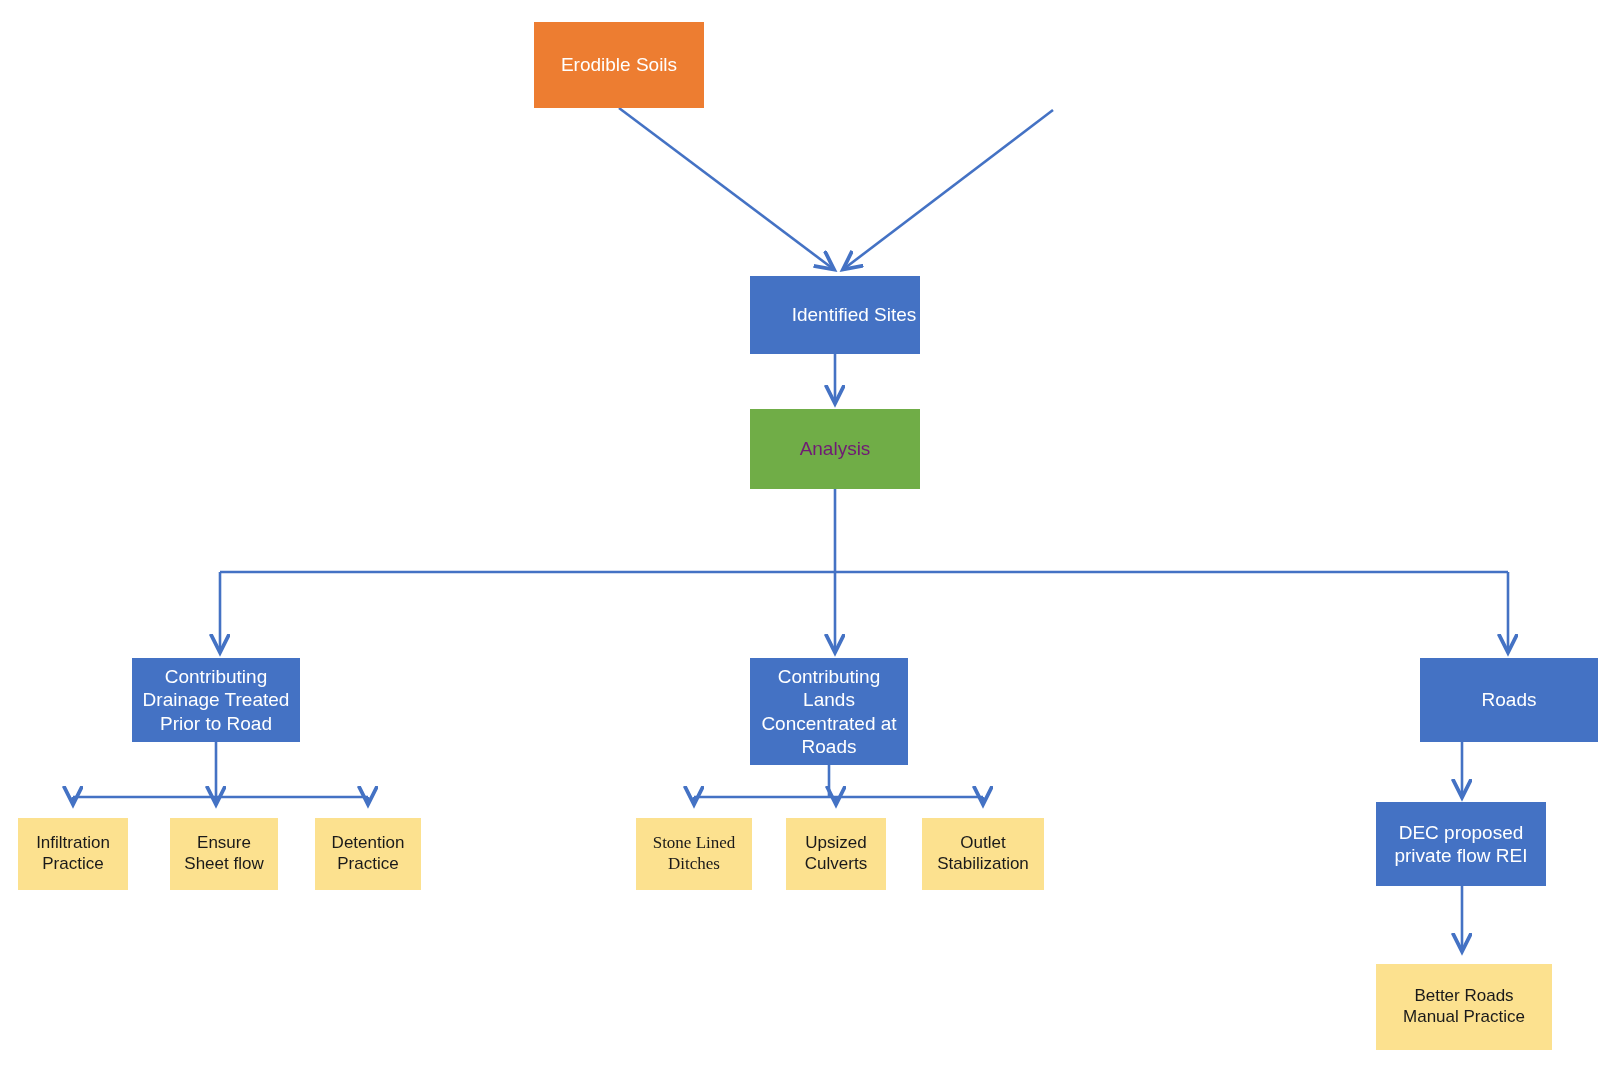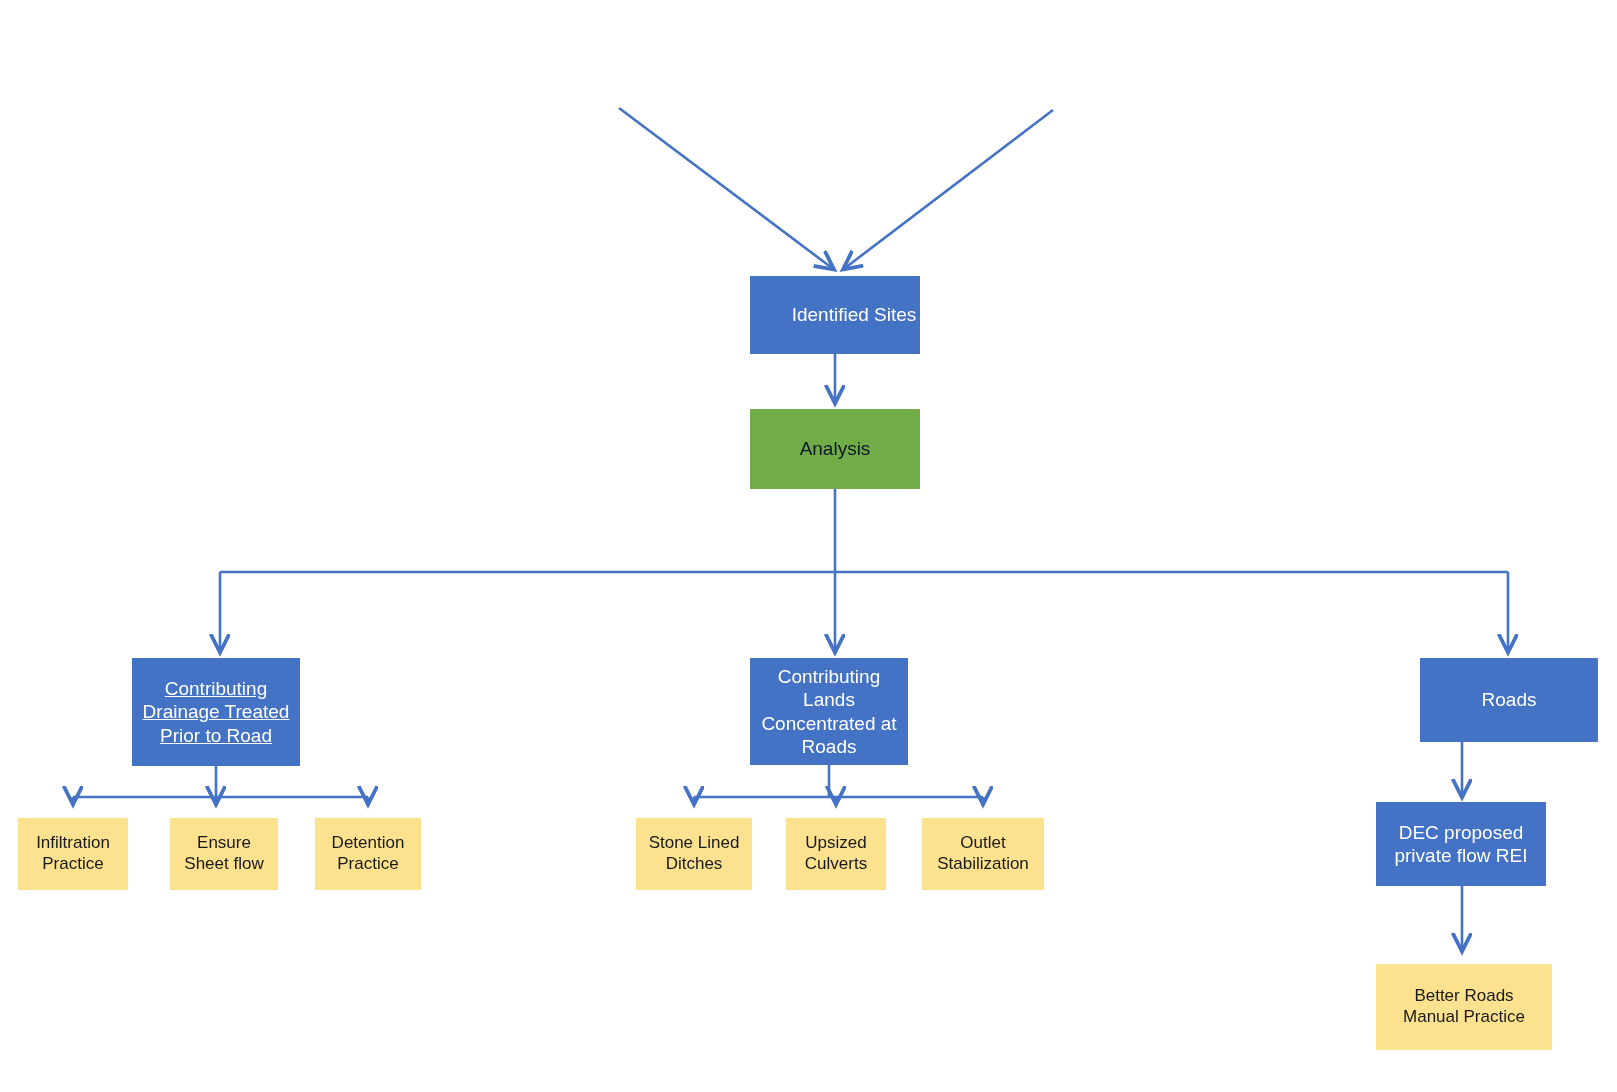--- a/index.html
+++ b/index.html
@@ -46,21 +46,21 @@
     color: #ffffff;
     font-size: 19px;
   }
   .node-blue {
     background: #4472C4;
     color: #ffffff;
     font-size: 19px;
   }
   .node-green {
     background: #70AD47;
-    color: #0f172a;
+    color: #701a75;
     font-size: 19px;
   }
   .node-yellow {
     background: #FCE18F;
     color: #1a1a1a;
     font-size: 17px;
     margin-top: 8px;
   }
 </style>
 </head>
@@ -100,31 +100,34 @@
       <path d="M 694 797 L 694 802" marker-end="url(#arrowhead)"></path>
       <path d="M 836 797 L 836 802" marker-end="url(#arrowhead)"></path>
       <path d="M 983 797 L 983 802" marker-end="url(#arrowhead)"></path>
 
       <path d="M 1462 742 L 1462 795" marker-end="url(#arrowhead)"></path>
 
       <path d="M 1462 886 L 1462 949" marker-end="url(#arrowhead)"></path>
     </g>
   </svg>
 
+  <div class="node node-orange" style="left:534px; top:22px; width:170px; height:86px;">
+    <span class="label">Erodible Soils</span>
+  </div>
 
 
   <div class="node node-blue" style="left:750px; top:276px; width:170px; height:78px;padding-left:38px;">
     <span class="label">Identified Sites</span>
   </div>
 
   <div class="node node-green" style="left:750px; top:409px; width:170px; height:80px;">
     <span class="label">Analysis</span>
   </div>
 
-  <div class="node node-blue" style="left:132px; top:658px; width:168px; height:108px;text-decoration:underline;">
+  <div class="node node-blue" style="left:132px; top:658px; width:168px; height:84px;">
     <span class="label">Contributing
 Drainage Treated
 Prior to Road</span>
   </div>
 
   <div class="node node-blue" style="left:750px; top:658px; width:158px; height:107px;">
     <span class="label">Contributing Lands
 Concentrated at
 Roads</span>
   </div>
@@ -141,21 +144,21 @@
   <div class="node node-yellow" style="left:170px; top:810px; width:108px; height:72px;">
     <span class="label">Ensure
 Sheet flow</span>
   </div>
 
   <div class="node node-yellow" style="left:315px; top:810px; width:106px; height:72px;">
     <span class="label">Detention
 Practice</span>
   </div>
 
-  <div class="node node-yellow" style="left:636px; top:810px; width:116px; height:72px;">
+  <div class="node node-yellow" style="left:636px; top:810px; width:116px; height:72px;font-family:Liberation Serif, serif;">
     <span class="label">Stone Lined
 Ditches</span>
   </div>
 
   <div class="node node-yellow" style="left:786px; top:810px; width:100px; height:72px;">
     <span class="label">Upsized
 Culverts</span>
   </div>
 
   <div class="node node-yellow" style="left:922px; top:810px; width:122px; height:72px;">

